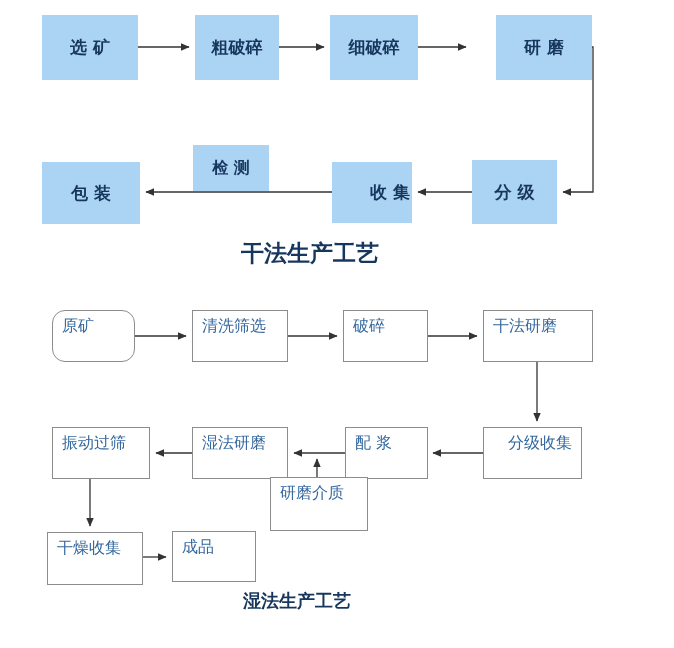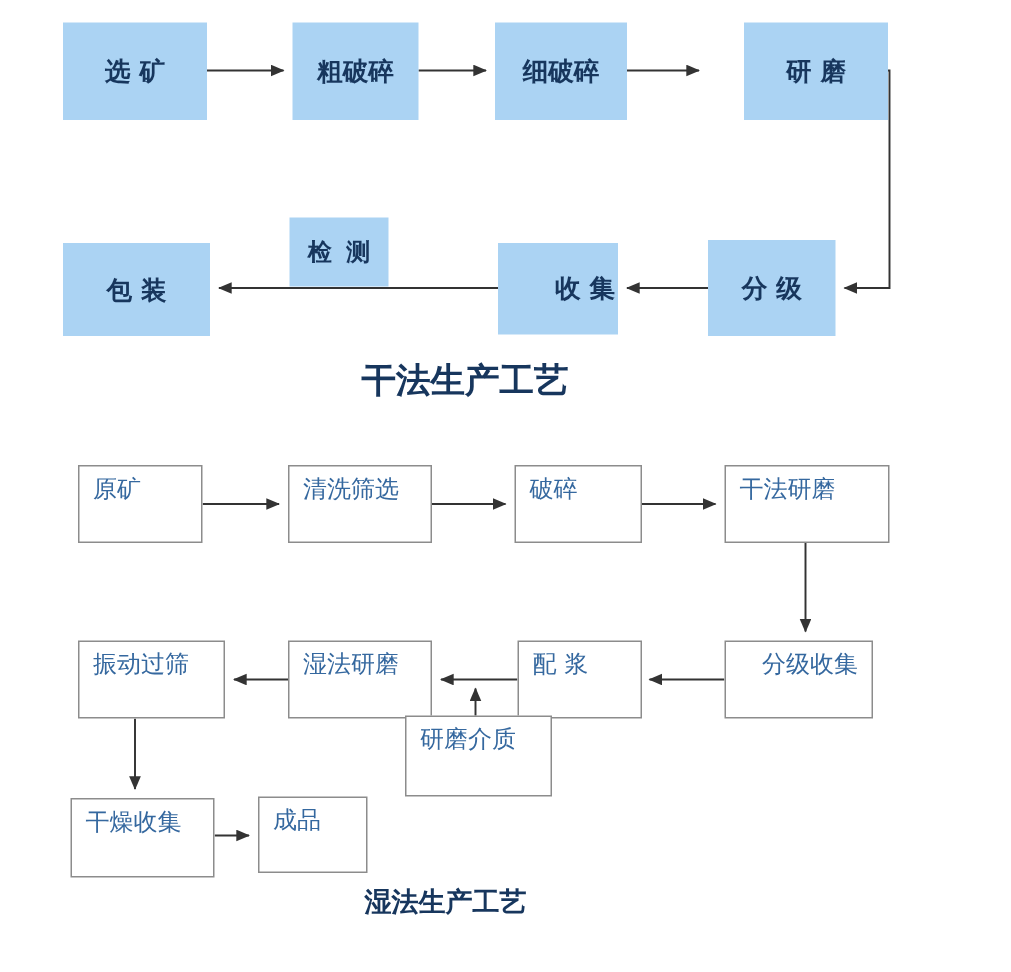--- a/index.html
+++ b/index.html
@@ -93,31 +93,31 @@
     </div>
     <div class="bluebox" style="left:472px; top:15px;  width:96px; height:65px;margin-left:24px;">
       <span>研 磨</span>
     </div>
     <div class="bluebox" style="left:472px; top:160px; width:85px; height:64px;">
       <span>分 级</span>
     </div>
     <div class="bluebox" style="left:332px; top:162px; width:80px; height:61px;padding-left:36px;">
       <span>收 集</span>
     </div>
-    <div class="bluebox" style="left:193px; top:145px; width:66px; height:46px; font-size:16px;font-family:Liberation Mono, monospace;">
+    <div class="bluebox" style="left:193px; top:145px; width:76px; height:46px; font-size:16px;">
       <span>检 测</span>
     </div>
     <div class="bluebox" style="left:42px;  top:162px; width:98px; height:62px;">
       <span>包 装</span>
     </div>
     <div class="chart-title" style="left:235px; top:238px; width:150px;">干法生产工艺</div>
   </div>
 
   <div>
-    <div class="wbox" style="left:52px;  top:310px; width:83px;  height:52px;">
+    <div class="wbox" style="left:52px;  top:310px; width:83px;  height:52px;border-radius:13px;">
       <span>原矿</span>
     </div>
     <div class="wbox" style="left:192px; top:310px; width:96px;  height:52px;">
       <span>清洗筛选</span>
     </div>
     <div class="wbox" style="left:343px; top:310px; width:85px;  height:52px;">
       <span>破碎</span>
     </div>
     <div class="wbox" style="left:483px; top:310px; width:110px; height:52px;">
       <span>干法研磨</span>
@@ -135,20 +135,20 @@
     <div class="wbox" style="left:483px; top:427px; width:99px;  height:52px;padding-left:24px;">
       <span>分级收集</span>
     </div>
 
     <div class="wbox" style="left:270px; top:477px; width:98px;  height:54px;">
       <span>研磨介质</span>
     </div>
     <div class="wbox" style="left:47px;  top:532px; width:96px;  height:53px;">
       <span>干燥收集</span>
     </div>
-    <div class="wbox" style="left:172px; top:531px; width:73px;  height:51px;">
+    <div class="wbox" style="left:172px; top:531px; width:84px;  height:51px;">
       <span>成品</span>
     </div>
 
     <div class="chart-title" style="left:222px; top:589px; width:150px; font-size:18px;">湿法生产工艺</div>
   </div>
 
 </div>
 
 </body></html>

